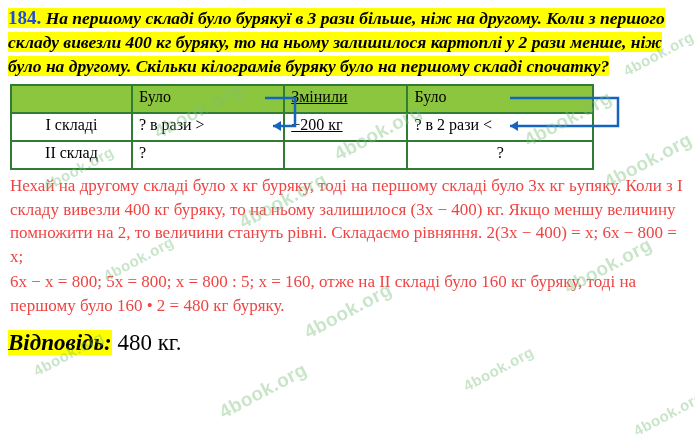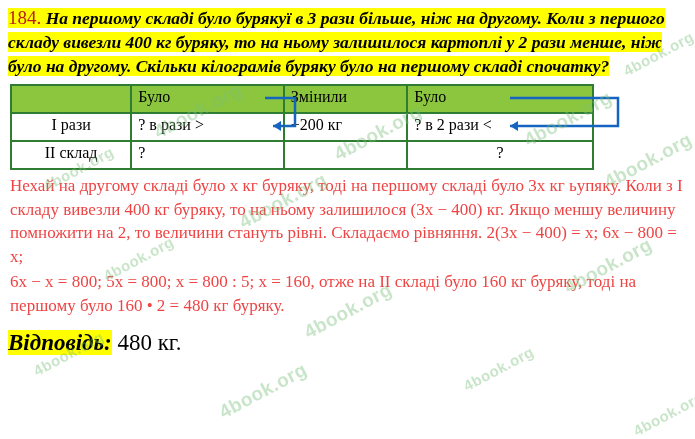--- a/index.html
+++ b/index.html
@@ -51,22 +51,22 @@
     color: #000;
     box-decoration-break: clone;
     -webkit-box-decoration-break: clone;
   }
   .statement-wrap {
     position: relative;
     z-index: 2;
     margin: 0 0 6px 0;
   }
   .num {
-    color: #b91c1c;
-    font-weight: normal;
+    color: #1d4ed8;
+    font-weight: bold;
     font-style: normal;
     font-size: 19px;
   }
 
   
   table.grid {
     border-collapse: collapse;
     width: 584px;
     margin: 2px 0 4px 2px;
     position: relative;
@@ -83,21 +83,21 @@
     height: 22px;
   }
   .hdr {
     background: #8cc63f;
     font-weight: normal;
     text-align: left;
     height: 24px;
   }
   .col-a { width: 120px; text-align: center; }
   .col-b { width: 160px; }
-  .col-c { width: 120px; }
+  .col-c { width: 120px; text-decoration: underline; }
   .col-d { width: 200px; }
   .cell-center { text-align: center; }
   
   .bracket {
     position: absolute;
     pointer-events: none;
     z-index: 3;
   }
 
   
@@ -154,21 +154,21 @@
   <div style="position:relative;">
     <table class="grid">
       <tbody>
           <tr>
         <th class="hdr col-a"></th>
         <th class="hdr col-b">Було</th>
         <th class="hdr col-c">Змінили</th>
         <th class="hdr col-d">Було</th>
       </tr>
       <tr>
-        <td class="col-a cell-center">I рази</td>
+        <td class="col-a cell-center">I складі</td>
         <td class="col-b">? в рази &gt;</td>
         <td class="col-c">−200 кг</td>
         <td class="col-d">? в 2 рази &lt;</td>
       </tr>
       <tr>
         <td class="col-a cell-center">II склад</td>
         <td class="col-b">?</td>
         <td class="col-c"></td>
         <td class="col-d cell-center">?</td>
       </tr>

